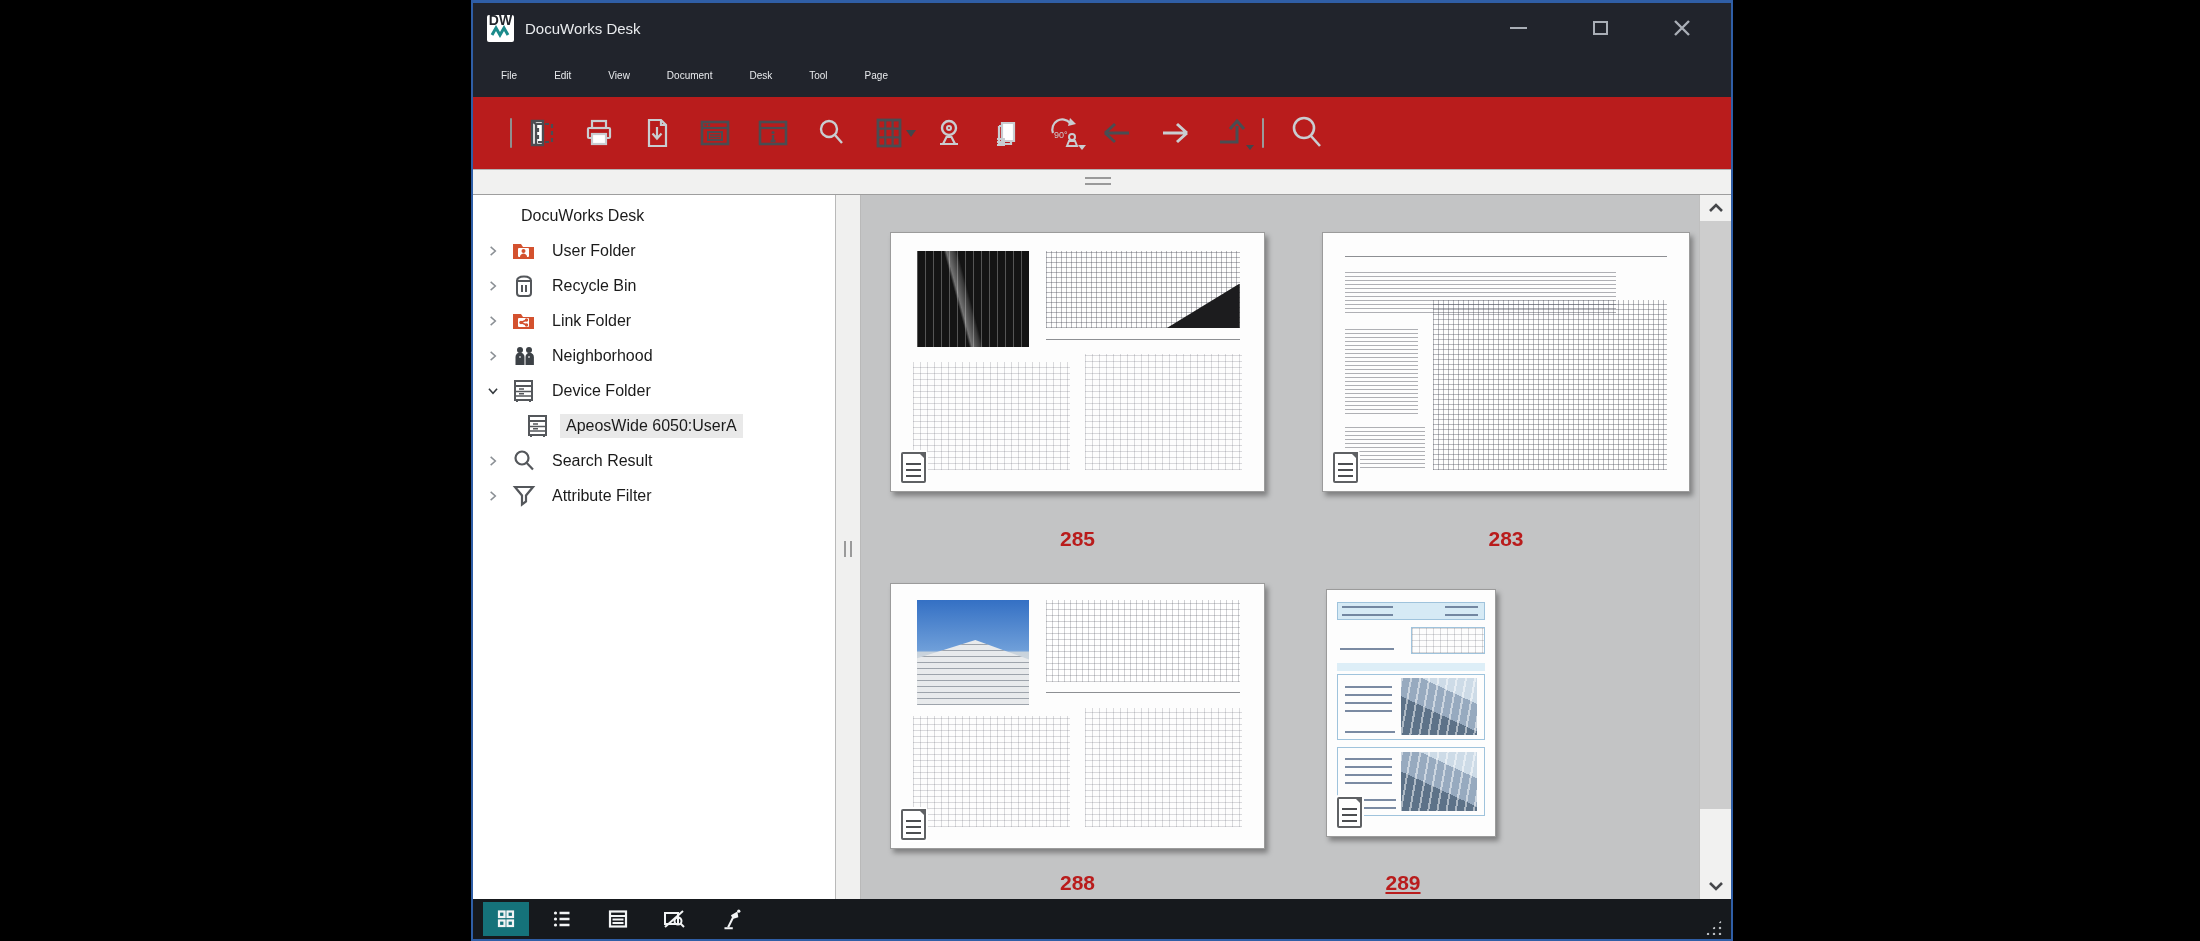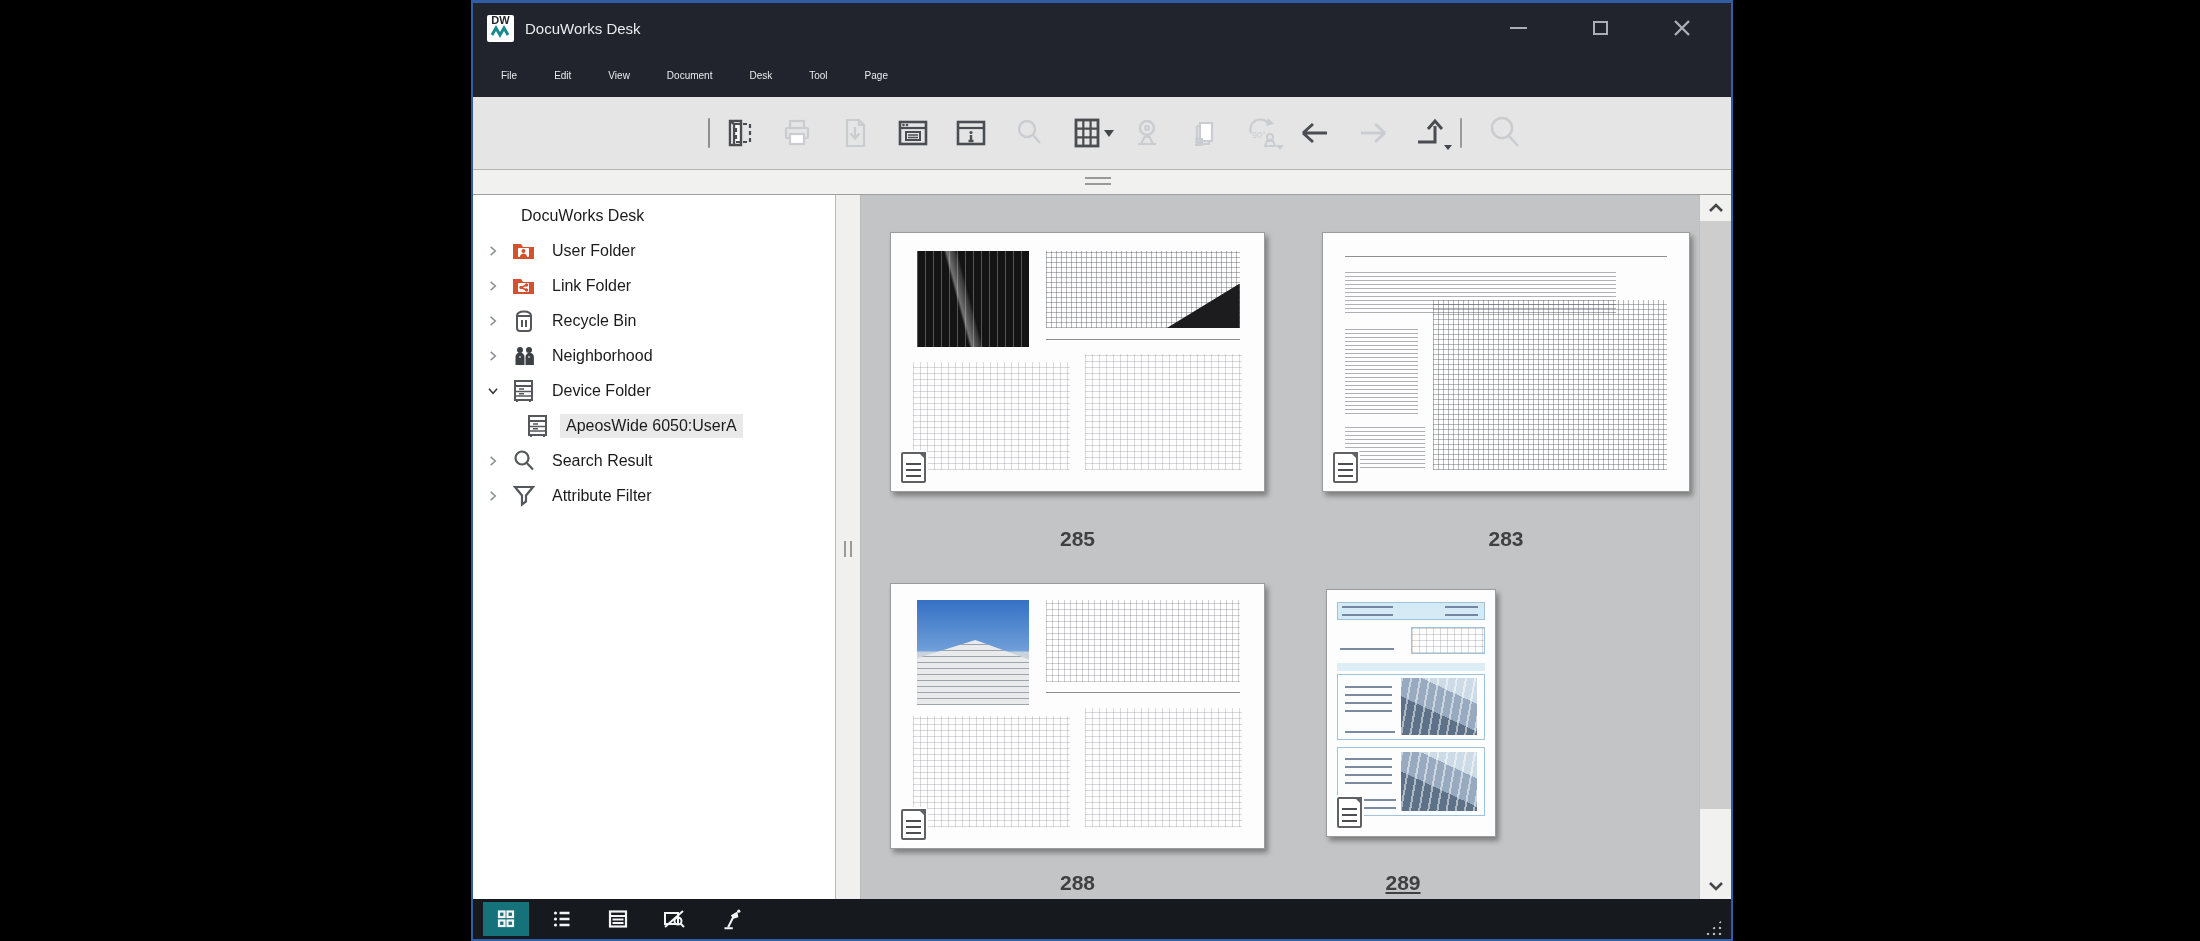--- a/index.html
+++ b/index.html
@@ -7,34 +7,34 @@
   *{box-sizing:border-box;}
 
   
   .win{position:absolute;left:471px;top:0;width:1262px;height:941px;
     background:#21242c;border:2px solid #2f5ea6;border-top-width:3px;display:flex;flex-direction:column;}
 
   
   .titlebar{height:50px;position:relative;display:flex;align-items:center;flex:0 0 auto;}
   .appicon{width:27px;height:27px;margin-left:14px;background:#fff;border-radius:2px;
     position:relative;display:flex;flex-direction:column;align-items:center;justify-content:flex-start;}
-  .appicon .dw{font-size:11px;font-weight:bold;color:#23262c;line-height:11px;letter-spacing:0;}
+  .appicon .dw{font-size:14px;font-weight:bold;color:#23262c;line-height:11px;letter-spacing:0;}
   .appicon svg{display:block;margin-top:-1px;}
   .wtitle{color:#e9ebee;font-size:15px;margin-left:11px;}
   .wbtns{position:absolute;right:26px;top:8px;display:flex;gap:36px;align-items:center;height:34px;}
   .wbtn{width:46px;height:34px;display:flex;align-items:center;justify-content:center;}
   .wbtn .mindash{width:17px;height:2px;background:#a9aeb6;}
   .wbtn .maxbox{width:15px;height:14px;border:2px solid #a9aeb6;}
 
   
   .menubar{height:44px;display:flex;align-items:center;padding-left:28px;gap:37px;flex:0 0 auto;}
   .menubar span{color:#e9ebee;font-size:10px;cursor:default;}
 
   
-  .toolbar{height:73px;background:#e5e5e5;border-bottom:1px solid #b3b3b3;display:flex;align-items:center;flex:0 0 auto;position:relative;justify-content:center;}
+  .toolbar{height:73px;background:#b91c1c;border-bottom:1px solid #b3b3b3;display:flex;align-items:center;flex:0 0 auto;position:relative;}
   .tgrip{width:2px;height:30px;background:#8f8f8f;margin-left:37px;border-radius:1px;}
   .tbtn{width:58px;height:56px;display:flex;align-items:center;justify-content:center;flex:0 0 auto;}
   .tbtn svg{display:block;}
   .tb-on  svg *{stroke:#4a4d52;}
   .tb-off svg *{stroke:#c9cdd1;}
   .tb-on  svg .fl{fill:#4a4d52;stroke:none;}
   .tb-off svg .fl{fill:#c9cdd1;stroke:none;}
   .tb-off svg text{fill:#c9cdd1;stroke:none;}
   .caret{width:0;height:0;border-left:5px solid transparent;border-right:5px solid transparent;
     border-top:7px solid #43464b;margin:0 4px 0 -12px;align-self:center;}
@@ -62,21 +62,21 @@
 
   
   .vsplit{width:26px;background:#f0f0ef;border-left:1px solid #b9b9b9;border-right:1px solid #b9b9b9;position:relative;}
   .vsplit .handle{position:absolute;top:346px;left:8px;width:8px;height:16px;
     border-left:2px solid #9a9a9a;border-right:2px solid #9a9a9a;}
 
   
   .content{flex:1 1 auto;background:#c3c4c5;position:relative;overflow:hidden;}
   .page{position:absolute;background:#fdfdfd;border:1px solid #9b9b9b;
     box-shadow:3px 4px 5px rgba(0,0,0,.35);overflow:hidden;}
-  .plabel{position:absolute;font-size:21px;font-weight:600;color:#404040;text-align:center;letter-spacing:0px;}
+  .plabel{position:absolute;font-size:21px;font-weight:600;color:#b91c1c;text-align:center;letter-spacing:0px;}
 
   .badge{position:absolute;left:10px;bottom:8px;width:25px;height:31px;background:#fff;
     border:2px solid #5f6164;border-radius:2px;box-shadow:0 0 0 2px #fff;}
   .badge::before{content:"";position:absolute;right:-2px;top:-2px;
     border-left:8px solid transparent;border-top:8px solid #5f6164;}
   .badge::after{content:"";position:absolute;left:3px;right:3px;top:7px;bottom:4px;
     background:repeating-linear-gradient(0deg,#4c4e51 0 2px,transparent 2px 6px);}
 
   
   .ph{position:absolute;}
@@ -313,46 +313,46 @@
         <span class="tlabel">User Folder</span>
       </div>
 
       <div class="trow">
         <span class="chev">
           <svg width="14" height="14" viewBox="0 0 24 24">
               <path d="M8 5 L16 12 L8 19" fill="none" stroke="#8a8f94" stroke-width="2.6"></path>
             </svg>
         </span>
         <span class="ticon">
+          <svg width="26" height="26" viewBox="0 0 26 26">
+            <path d="M6 8 c0-3 3-4.5 7-4.5 s7 1.5 7 4.5" fill="none" stroke="#54575b" stroke-width="2"></path>
+            <path d="M6 8 h14 v12 a3 3 0 0 1 -3 3 h-8 a3 3 0 0 1 -3 -3 z" fill="none" stroke="#54575b" stroke-width="2"></path>
+            <path d="M11 12 v7 M15 12 v7" stroke="#54575b" stroke-width="2"></path>
+          </svg>
+        </span>
+        <span class="tlabel">Recycle Bin</span>
+      </div>
+
+      <div class="trow">
+        <span class="chev">
+          <svg width="14" height="14" viewBox="0 0 24 24">
+              <path d="M8 5 L16 12 L8 19" fill="none" stroke="#8a8f94" stroke-width="2.6"></path>
+            </svg>
+        </span>
+        <span class="ticon">
           <svg width="27" height="27" viewBox="0 0 27 27">
             <path d="M3 7 h8 l2 3 h11 v12 h-21 z" fill="#d4512e"></path>
             <rect x="8" y="11" width="11" height="9" rx="1" fill="#fff"></rect>
             <circle cx="11" cy="15.5" r="1.7" fill="#d4512e"></circle>
             <circle cx="16.5" cy="13" r="1.7" fill="#d4512e"></circle>
             <circle cx="16.5" cy="18" r="1.7" fill="#d4512e"></circle>
             <path d="M11 15.5 L16.5 13 M11 15.5 L16.5 18" stroke="#d4512e" stroke-width="1.4"></path>
           </svg>
         </span>
         <span class="tlabel">Link Folder</span>
-      </div>
-
-      <div class="trow">
-        <span class="chev">
-          <svg width="14" height="14" viewBox="0 0 24 24">
-              <path d="M8 5 L16 12 L8 19" fill="none" stroke="#8a8f94" stroke-width="2.6"></path>
-            </svg>
-        </span>
-        <span class="ticon">
-          <svg width="26" height="26" viewBox="0 0 26 26">
-            <path d="M6 8 c0-3 3-4.5 7-4.5 s7 1.5 7 4.5" fill="none" stroke="#54575b" stroke-width="2"></path>
-            <path d="M6 8 h14 v12 a3 3 0 0 1 -3 3 h-8 a3 3 0 0 1 -3 -3 z" fill="none" stroke="#54575b" stroke-width="2"></path>
-            <path d="M11 12 v7 M15 12 v7" stroke="#54575b" stroke-width="2"></path>
-          </svg>
-        </span>
-        <span class="tlabel">Recycle Bin</span>
       </div>
 
       <div class="trow">
         <span class="chev">
           <svg width="14" height="14" viewBox="0 0 24 24">
               <path d="M8 5 L16 12 L8 19" fill="none" stroke="#8a8f94" stroke-width="2.6"></path>
             </svg>
         </span>
         <span class="ticon">
           <svg width="26" height="26" viewBox="0 0 26 26">

